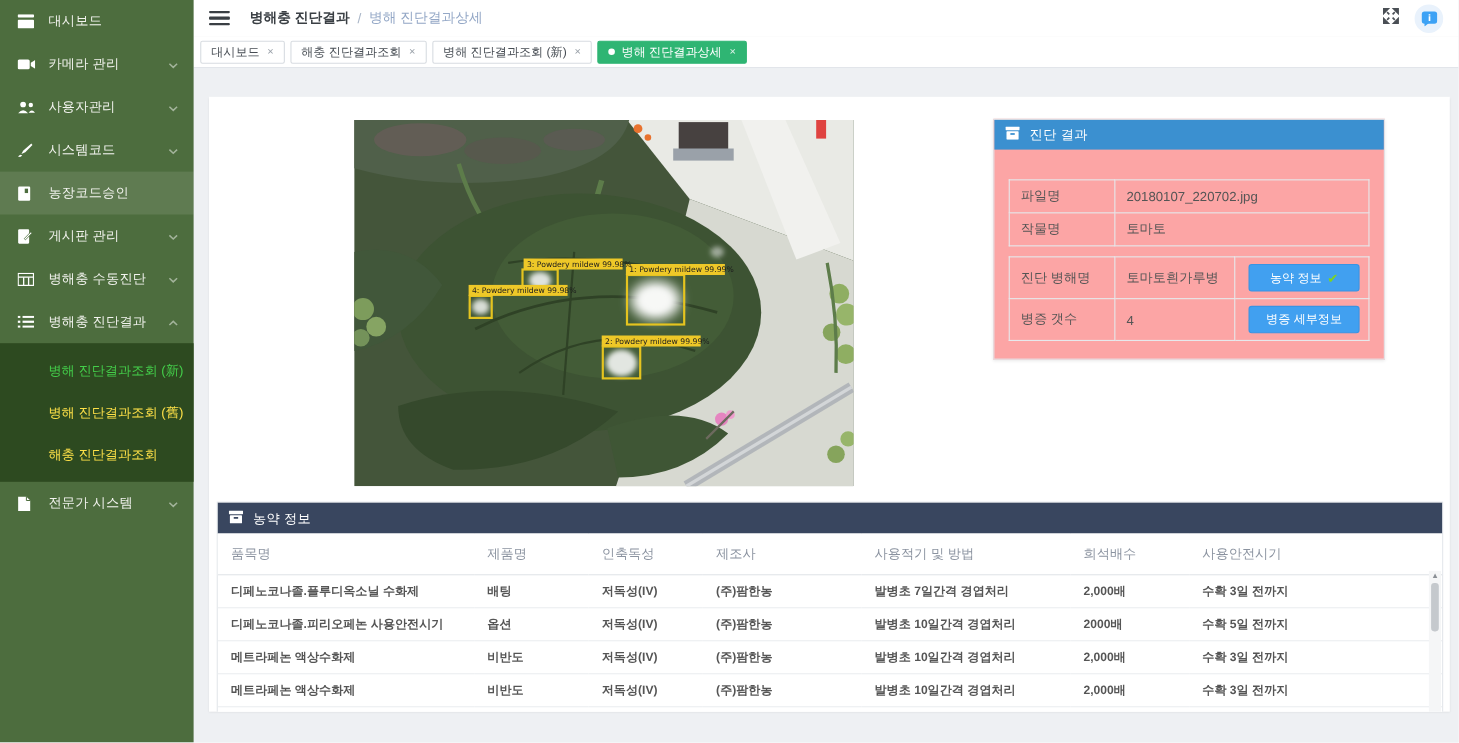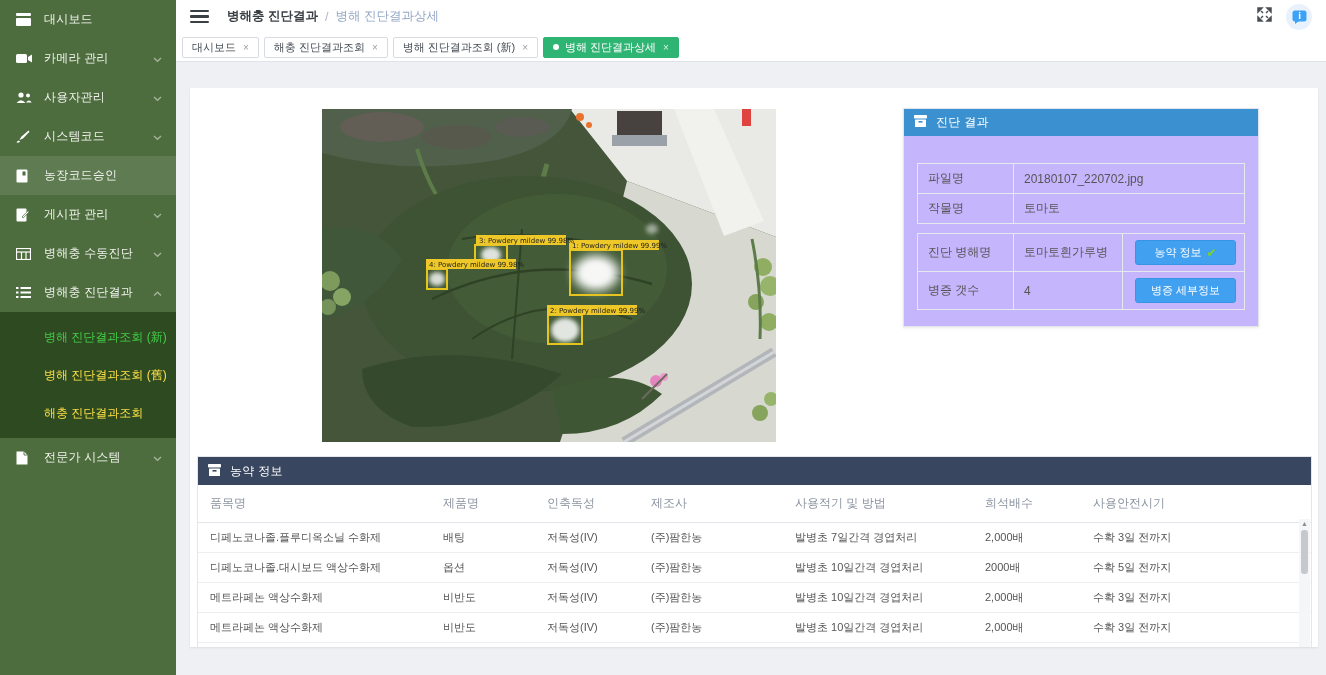--- a/index.html
+++ b/index.html
@@ -50,21 +50,21 @@
   .panel-hdr .ph-title { margin-left:9px; letter-spacing:.3px; }
   .result-panel { width:1128px; background:#fff; box-shadow:0 1px 2px rgba(0,0,0,.08); }
   .result-hdr { background:#5b78b0; }
   .close-btn { margin-left:auto; background:#fff; border:1px solid #c9ced4; border-radius:2px;
                color:#555; font-size:11px; padding:4px 13px; cursor:pointer; }
   .result-body { position:relative; height:559px; overflow:hidden; }
 
   .photo { position:absolute; left:132px; top:21px; width:454px; height:333px; }
 
   
-  .diag-card { position:absolute; left:713px; top:20px; width:356px; background:#c4b5fd;
+  .diag-card { position:absolute; left:713px; top:20px; width:356px; background:#fca5a5;
                border:1px solid #e3e6ea; box-shadow:0 1px 3px rgba(0,0,0,.09); }
   .diag-hdr { background:#3b90d0; height:27px; }
   .diag-body { padding:27px 13px 16px 13px; }
   .dtable { width:100%; border-collapse:collapse; }
   .dtable td { border:1px solid #e6e9ec; font-size:12px; color:#555; padding:6px 10px; }
   .dtable td.dlabel { width:96px; }
   .dtable2 { margin-top:9px; }
   .dtable2 td { height:34px; }
   .dtable2 td.btncell { width:122px; border-left:none; text-align:right; padding-right:8px; }
   .blue-btn { display:inline-flex; align-items:center; justify-content:center; min-width:101px; height:25px;
@@ -75,21 +75,21 @@
   
   .pest-panel { position:absolute; left:7px; top:368px; width:1115px; background:#fff;
                 border:1px solid #e3e6ea; }
   .pest-hdr { background:#39465f; }
   .pest-table-wrap { position:relative; }
   .ptable { width:100%; border-collapse:collapse; table-layout:fixed; }
   .ptable th { font-size:12px; font-weight:normal; color:#8b93a0; text-align:left;
                padding:10px 4px 10px 12px; border-bottom:1px solid #e2e5e9; background:#fff; }
   .ptable td { font-size:11px; color:#555; padding:7px 4px 7px 12px; border-bottom:1px solid #eceef1;
                white-space:nowrap; overflow:hidden; }
-  .ptable tbody tr { cursor:pointer; }
+  .ptable tbody tr { cursor:pointer;font-weight:bold; }
   .c0{width:233px}.c1{width:104px}.c2{width:104px}.c3{width:144px}.c4{width:190px}.c5{width:108px}
 
   .vscroll { position:absolute; right:1px; top:34px; bottom:-130px; width:11px; background:#f5f6f7;
              height:131px; display:flex; flex-direction:column; align-items:center; }
   .vscroll .up { font-size:7px; color:#8a8f95; line-height:10px; }
   .vscroll .thumb { width:7px; height:44px; background:#c5c9cd; border-radius:3px; margin-top:1px; }
 
   .det-label { font-size:7px; fill:#1d1d1d; font-family:"DejaVu Sans",sans-serif; }
 </style>
 </head>
@@ -479,21 +479,21 @@
                   <tr>
                     <td>디페노코나졸.플루디옥소닐 수화제</td>
                     <td>배팅</td>
                     <td>저독성(IV)</td>
                     <td>(주)팜한농</td>
                     <td>발병초 7일간격 경엽처리</td>
                     <td>2,000배</td>
                     <td>수확 3일 전까지</td>
                   </tr>
                   <tr>
-                    <td>디페노코나졸.대시보드 액상수화제</td>
+                    <td>디페노코나졸.피리오페논 사용안전시기</td>
                     <td>옵션</td>
                     <td>저독성(IV)</td>
                     <td>(주)팜한농</td>
                     <td>발병초 10일간격 경엽처리</td>
                     <td>2000배</td>
                     <td>수확 5일 전까지</td>
                   </tr>
                   <tr>
                     <td>메트라페논 액상수화제</td>
                     <td>비반도</td>

